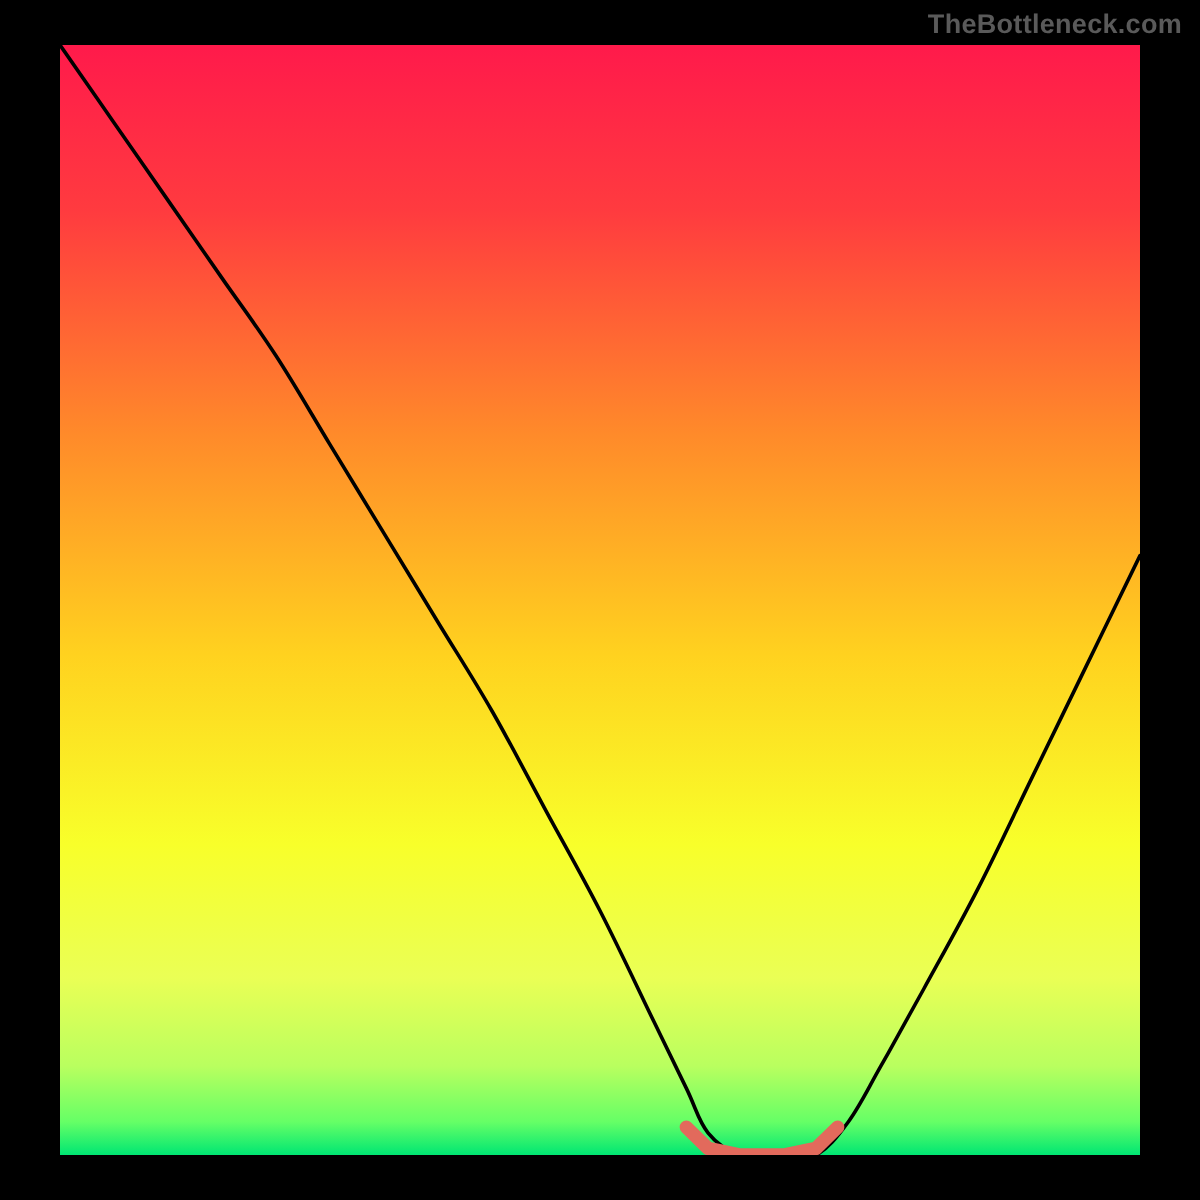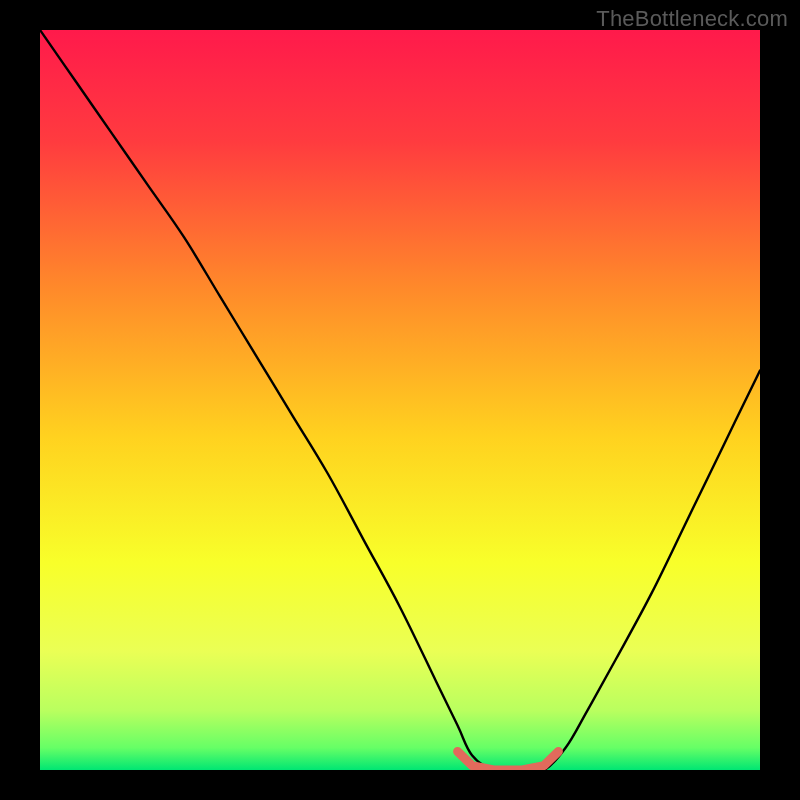--- a/index.html
+++ b/index.html
@@ -15,22 +15,22 @@
     position: relative;
     width: 800px;
     height: 800px;
     background: #000;
   }
   .watermark {
     position: absolute;
     top: 6px;
     right: 12px;
     color: #5a5a5a;
-    font-size: 22px;
-    font-weight: 400;
+    font-size: 18px;
+    font-weight: 700;
     letter-spacing: 0.2px;
     z-index: 20;
     text-align: center;
   }
   .plot-wrap {
     position: absolute;
     left: 40px;
     top: 30px;
     width: 720px;
     height: 740px;

